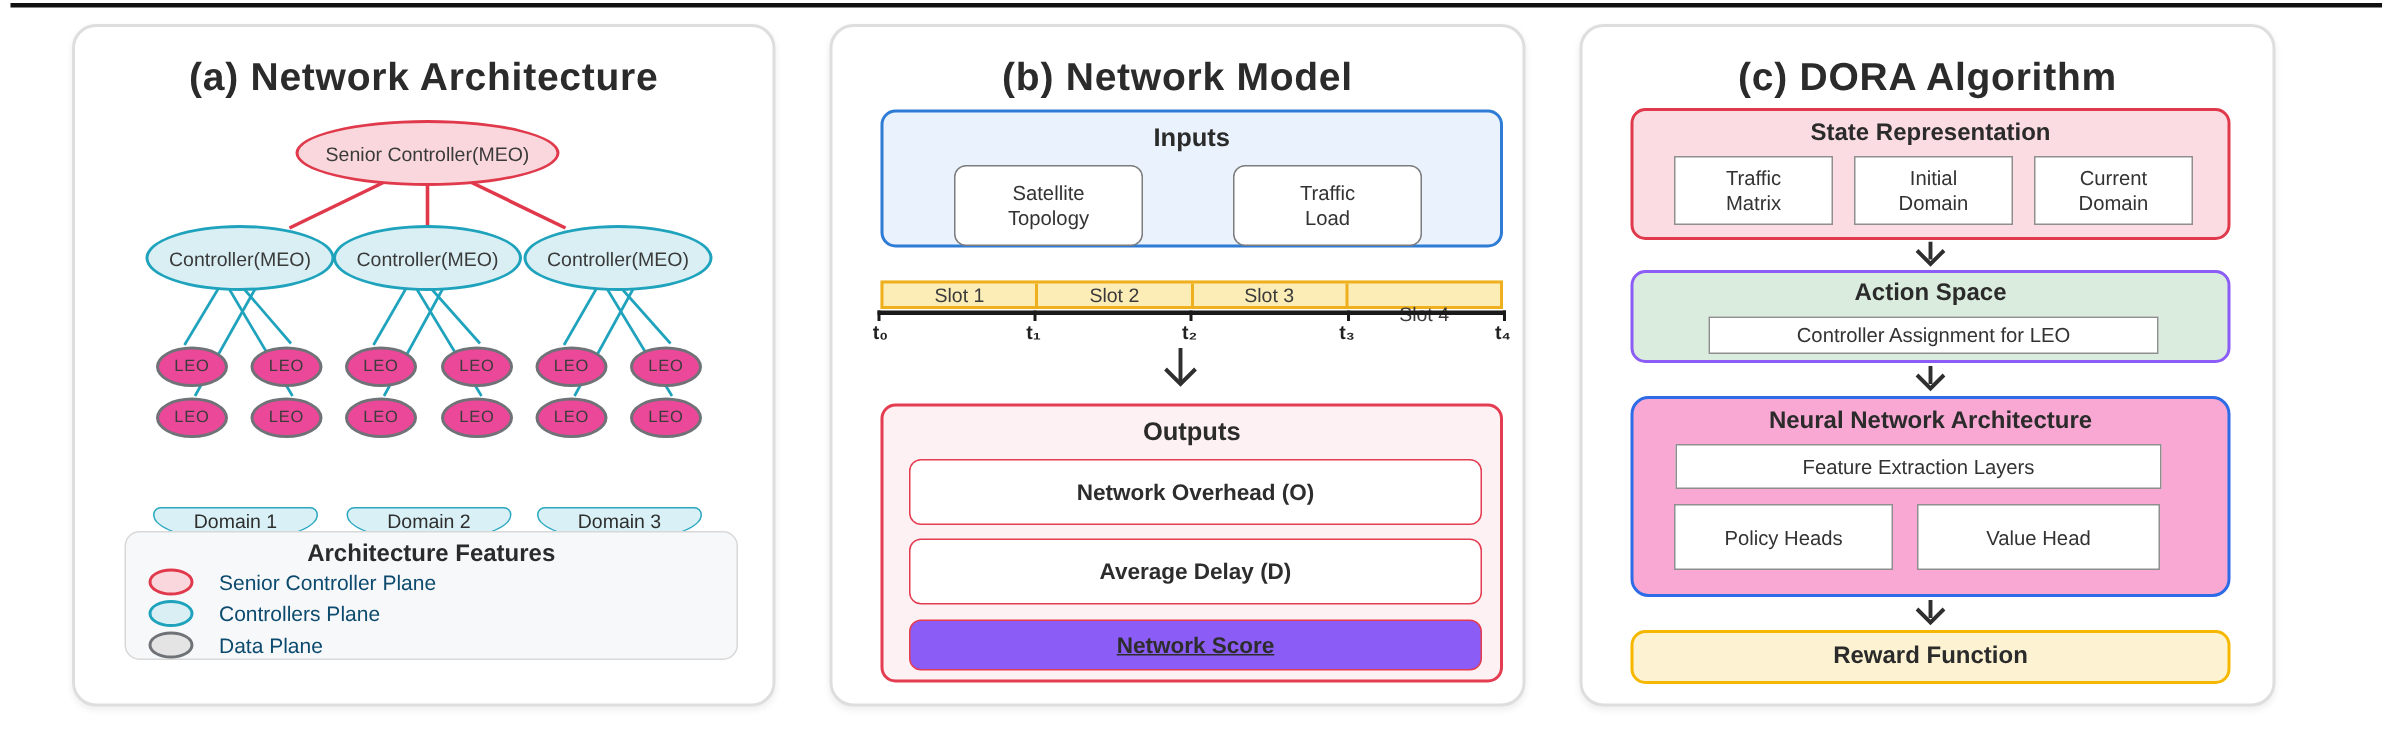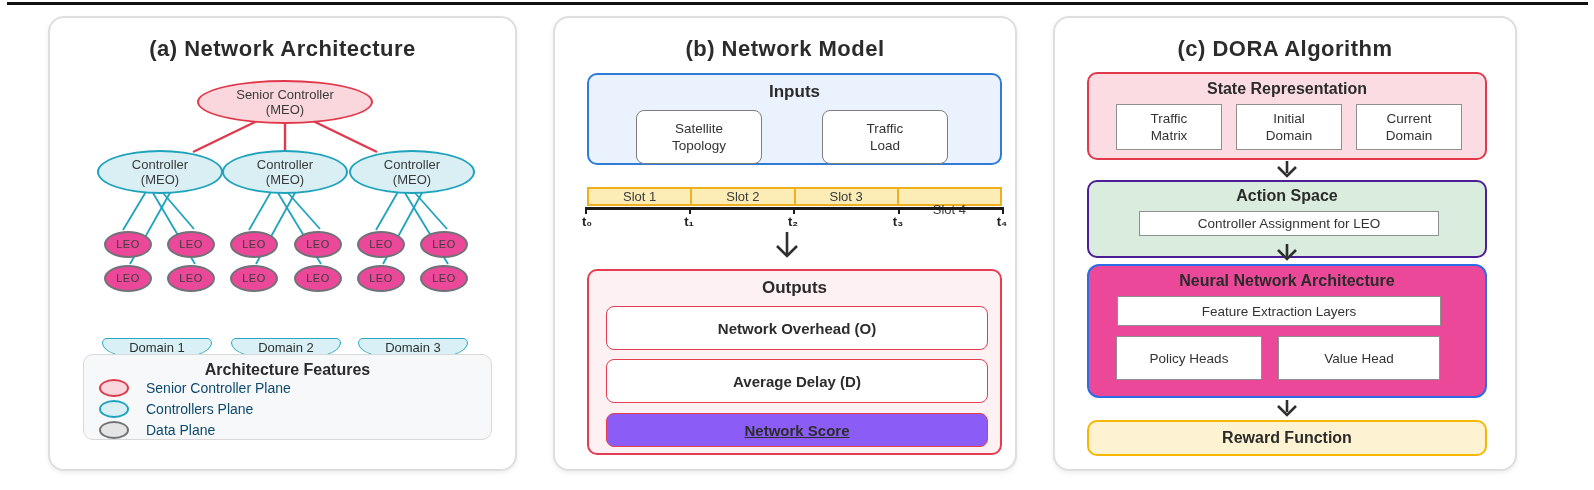--- a/index.html
+++ b/index.html
@@ -24,27 +24,27 @@
     background: #ffffff;
     border: 2px solid #dedede;
     border-radius: 16px;
     box-shadow: 0 2px 5px rgba(0,0,0,0.07);
   }
   #panel-a { left: 48px;  width: 469px; }
   #panel-b { left: 553px; width: 464px; }
   #panel-c { left: 1053px; width: 464px; }
   .panel-title {
     position: absolute; top: 18px; left: 0; width: 100%;
-    text-align: center; font-size: 22px; font-weight: 700; color: #2b2b2b;
+    text-align: center; font-size: 26px; font-weight: 700; color: #2b2b2b;
     letter-spacing: 0.5px;
   }
   
   .edges { position: absolute; left: 0; top: 0; pointer-events: none; }
   .node {
-    position: absolute; display: flex; flex-direction: column;
+    position: absolute; display: flex; flex-direction: row;
     align-items: center; justify-content: center; text-align: center;
     border-radius: 50%; line-height: 15px; font-size: 13px; color: #3a3a3a;
   }
   .node-senior { background: #f9d7dc; border: 2.5px solid #e0394b; }
   .node-ctrl   { background: #d9eff4; border: 2.5px solid #1fa3bd; }
   .node-leo    {
     background: #ec4899; border: 2.5px solid #6f7377;
     font-size: 11px; letter-spacing: 0.5px; line-height: 11px; color: #3c3c3c;
   }
   .domain {
@@ -104,24 +104,24 @@
   .outbox {
     position: absolute; left: 17px; width: 382px; height: 44px;
     background: #ffffff; border: 1.8px solid #e43d51; border-radius: 8px;
     display: flex; align-items: center; justify-content: center;
     font-size: 15px; font-weight: 700; color: #2d2d2d;
   }
   .outbox.score { background: #8b5cf6; height: 34px; text-decoration: underline; }
   
   .state-box  { left: 32px; top: 54px;  width: 400px; height: 88px;
                 background: #fbdce3; border: 2px solid #e0394b; }
-  .action-box { left: 32px; top: 162px; width: 400px; height: 78px;
-                background: #daecdd; border: 2px solid #4c1d95; }
+  .action-box { left: 32px; top: 162px; width: 400px; height: 62px;
+                background: #daecdd; border: 2px solid #8b5cf6; }
   .nn-box     { left: 32px; top: 246px; width: 400px; height: 134px;
-                background: #ec4899; border: 2.5px solid #2e6be6; border-radius: 12px; }
+                background: #f9a8d4; border: 2.5px solid #2e6be6; border-radius: 12px; }
   .reward-box { left: 32px; top: 402px; width: 400px; height: 36px;
                 background: #fdf3d2; border: 2.5px solid #f5b700;
                 display: flex; align-items: center; justify-content: center;
                 font-size: 16px; font-weight: 700; color: #2b2b2b; }
   .cb-title { font-size: 16px; top: 6px; }
 </style>
 </head>
 <body>
 
 <div class="canvas">

